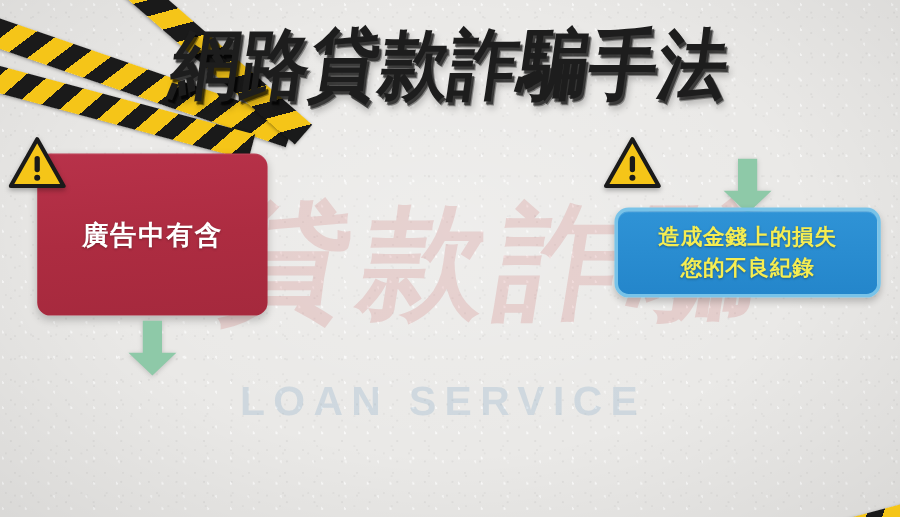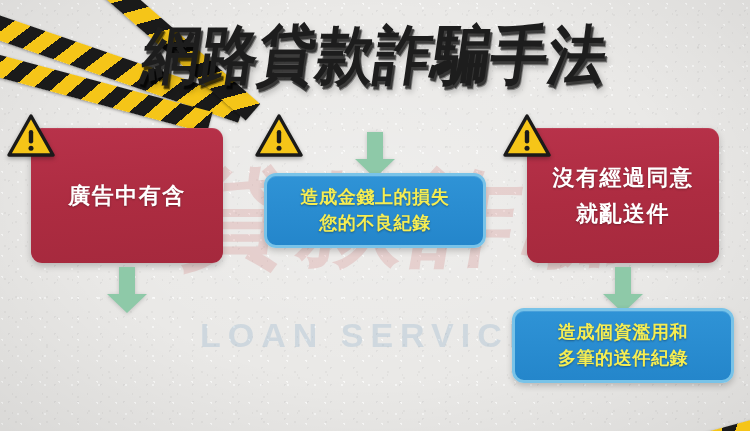--- a/index.html
+++ b/index.html
@@ -244,37 +244,17 @@
         <path d="M15 0 H31 V27 H43 L23 46 L3 27 H15 Z" fill="#8ec9a8"></path>
       </svg>
       <div class="blue-card">
         <div>
           <div class="blue-text">造成金錢上的損失</div>
           <div class="blue-text">您的不良紀錄</div>
         </div>
       </div>
     </div>
 
-    <div class="column">
-      <div class="red-card">
-        <div class="red-text">沒有經過同意</div>
-        <div class="red-text">就亂送件</div>
-      </div>
-      <svg class="warn-icon" viewBox="0 0 48 44">
-        <path d="M24 2 L46 41 L2 41 Z" fill="#f5c518" stroke="#1a1a1a" stroke-width="3.4" stroke-linejoin="round"></path>
-        <rect x="21.8" y="16" width="4.4" height="13.5" rx="2.2" fill="#1a1a1a"></rect>
-        <circle cx="24" cy="34.2" r="2.5" fill="#1a1a1a"></circle>
-      </svg>
-      <svg class="arrow" viewBox="0 0 46 47">
-        <path d="M15 0 H31 V27 H43 L23 46 L3 27 H15 Z" fill="#8ec9a8"></path>
-      </svg>
-      <div class="blue-card">
-        <div>
-          <div class="blue-text">造成個資濫用和</div>
-          <div class="blue-text">多筆的送件紀錄</div>
-        </div>
-      </div>
-    </div>
 
   </div>
 
   <div class="vignette"></div>
 </div>
 
 </body></html>

